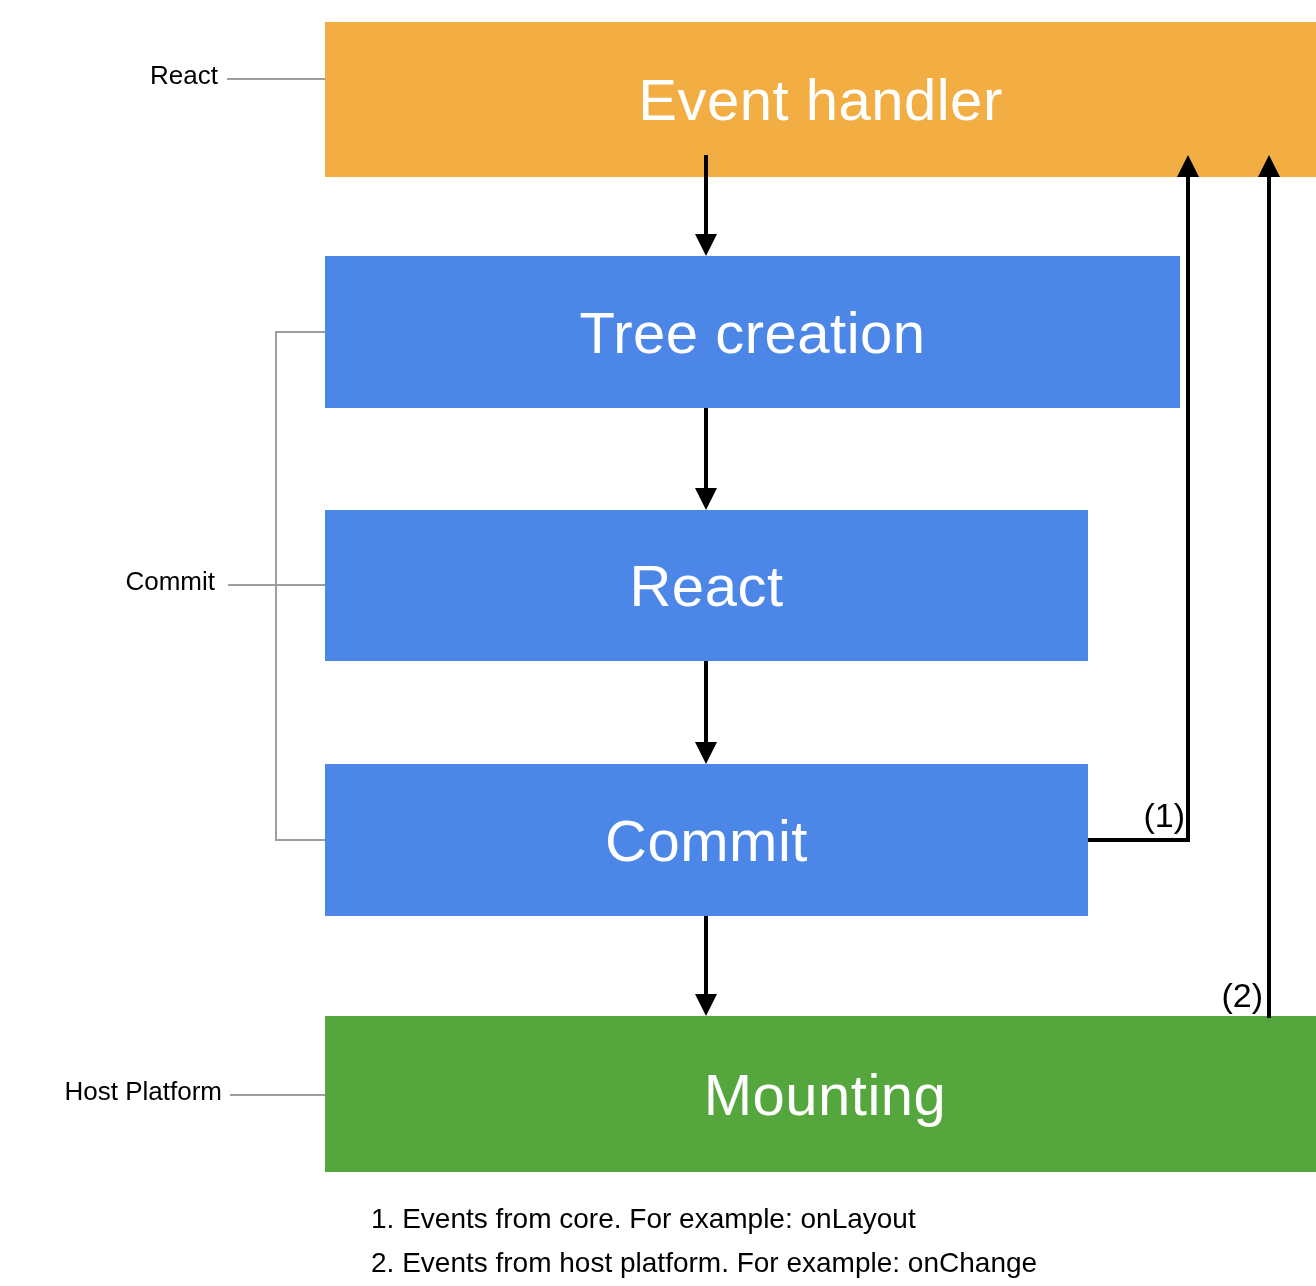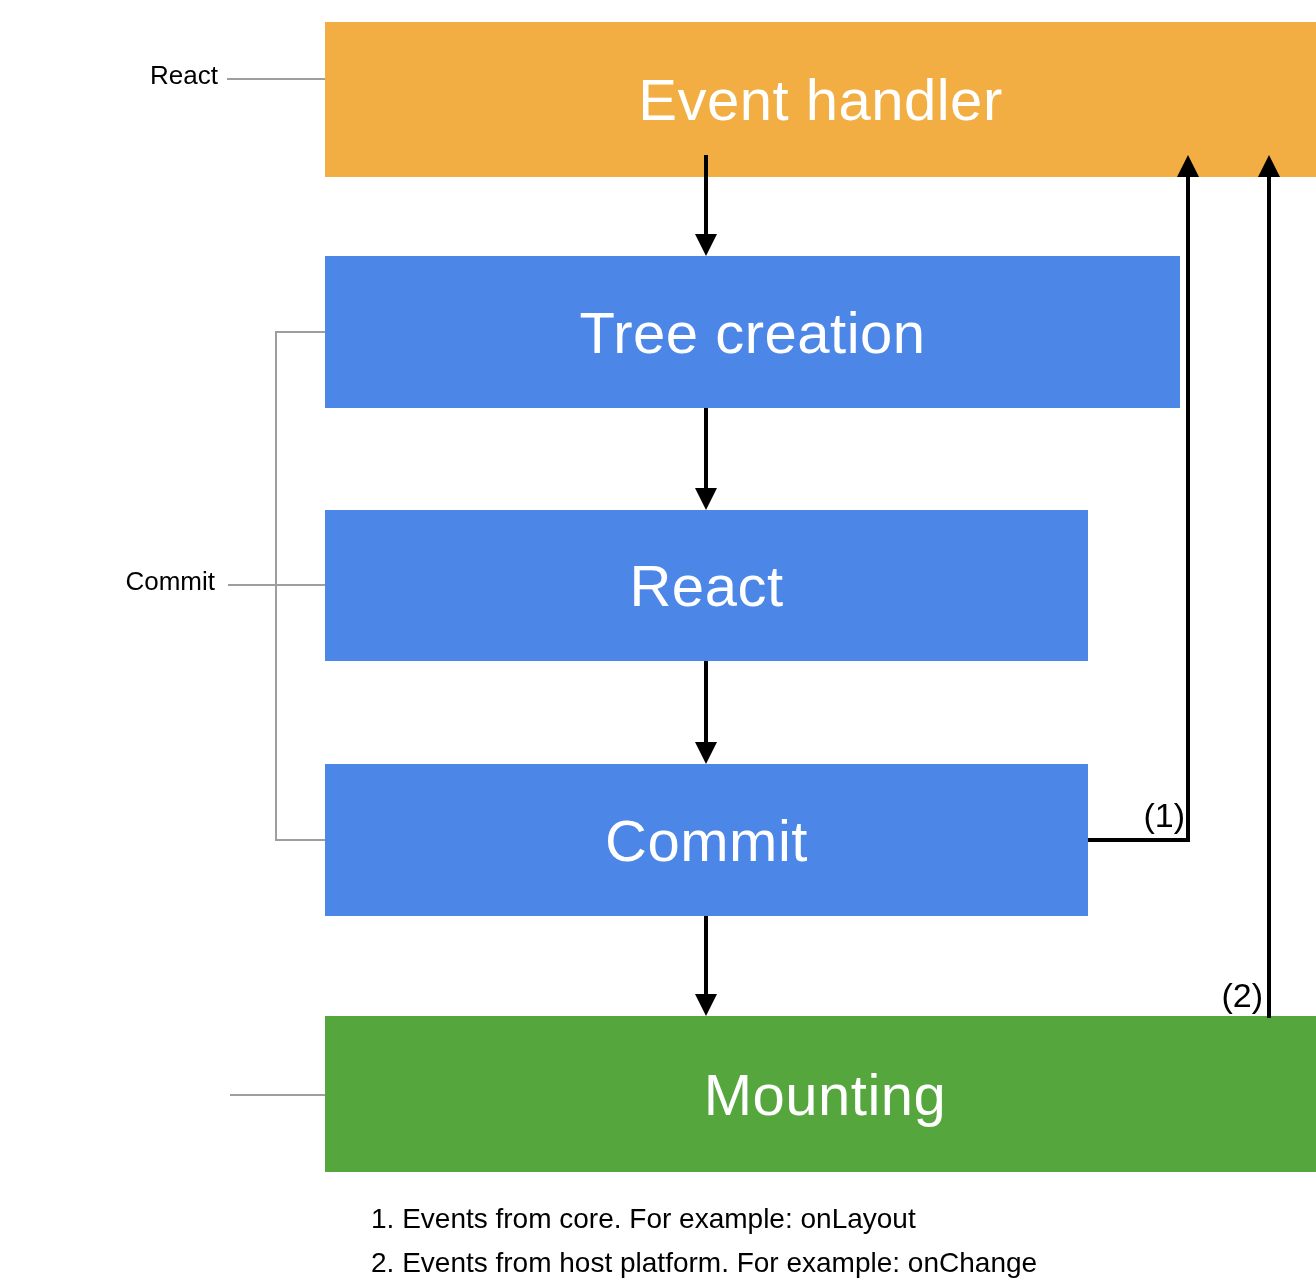--- a/index.html
+++ b/index.html
@@ -117,20 +117,21 @@
 
   <div class="conn conn-react"></div>
   <div class="conn conn-fabric"></div>
   <div class="conn conn-host"></div>
   <div class="conn bracket-vert"></div>
   <div class="conn bracket-stub-top"></div>
   <div class="conn bracket-stub-bottom"></div>
 
   <div class="glabel label-react">React</div>
   <div class="glabel label-fabric">Commit</div>
+  <div class="glabel label-host-platform">Host Platform</div>
 
   <div class="box box-event-handler">
     <span>Event handler</span>
   </div>
   <div class="box box-tree-creation">
     <span>Tree creation</span>
   </div>
   <div class="box box-layout">
     <span>React</span>
   </div>

